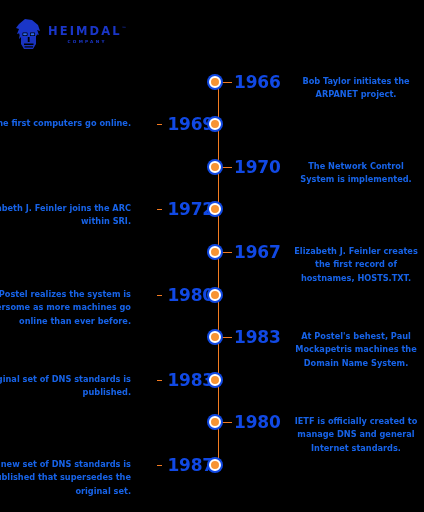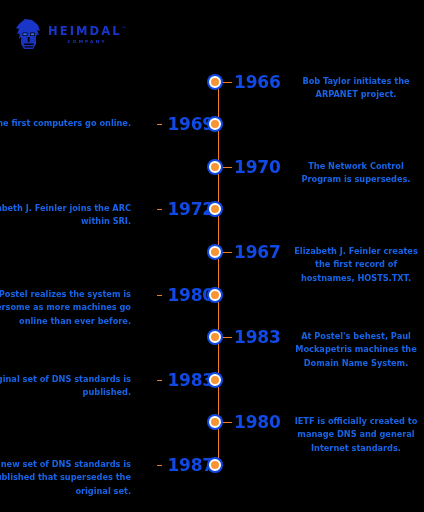--- a/index.html
+++ b/index.html
@@ -192,21 +192,21 @@
     <div class="event left" style="top: 118px;">
       <div class="connector" style="top: 6px;"></div>
       <div class="dot"></div>
       <div class="year" style="top: -2px;">1969</div>
       <div class="desc" style="top: -1px;">The first computers go online.</div>
     </div>
     <div class="event right" style="top: 161px;">
       <div class="connector" style="top: 6px;"></div>
       <div class="dot"></div>
       <div class="year" style="top: -2px;">1970</div>
-      <div class="desc" style="top: -1px;">The Network Control Program is supersedes.</div>
+      <div class="desc" style="top: -1px;">The Network Control System is implemented.</div>
     </div>
     <div class="event left" style="top: 203px;">
       <div class="connector" style="top: 6px;"></div>
       <div class="dot"></div>
       <div class="year" style="top: -2px;">1972</div>
       <div class="desc" style="top: -1px;">Elizabeth J. Feinler joins the ARC within SRI.</div>
     </div>
     <div class="event right" style="top: 246px;">
       <div class="connector" style="top: 6px;"></div>
       <div class="dot"></div>

